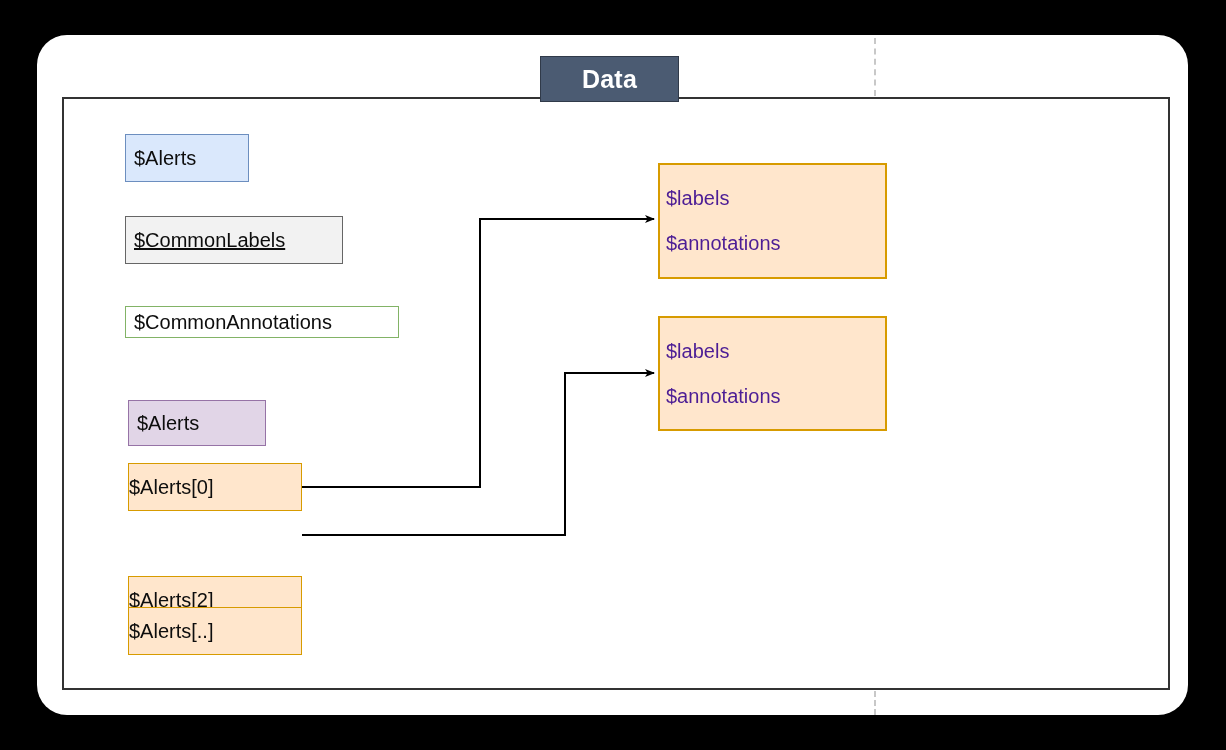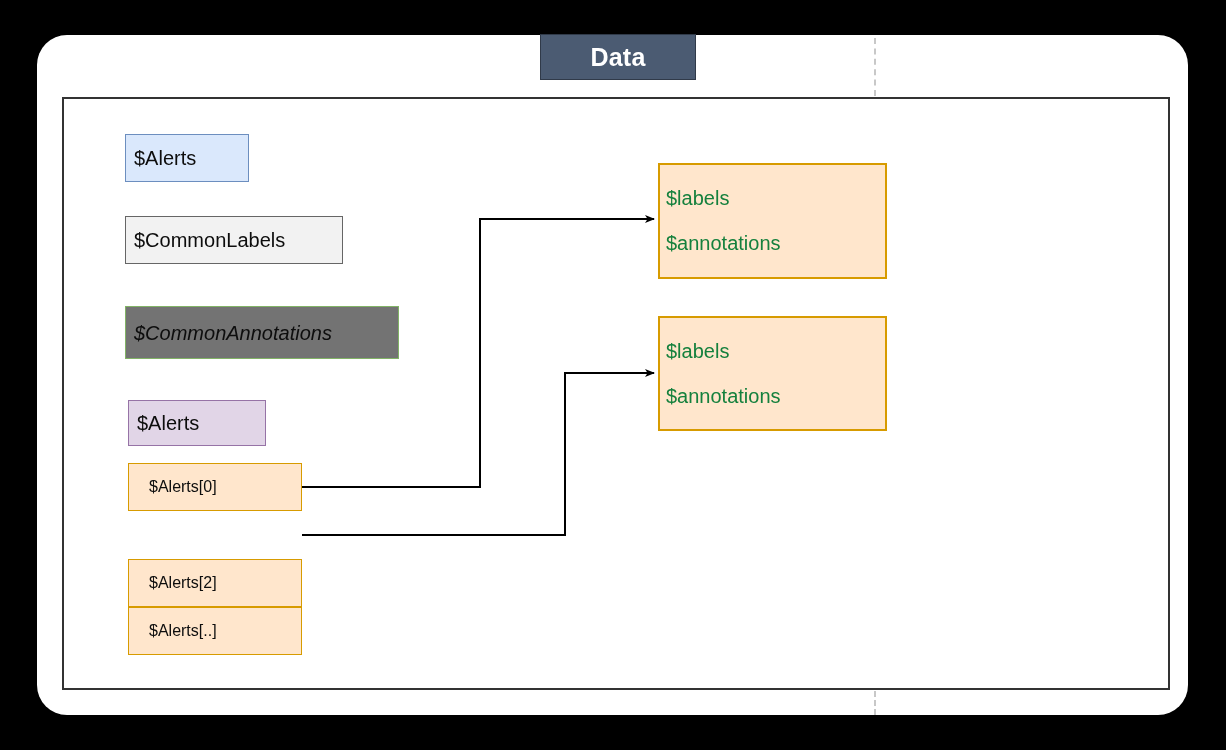--- a/index.html
+++ b/index.html
@@ -51,22 +51,22 @@
     height: 593px;
     border: 2px solid #333333;
     background: transparent;
     box-sizing: border-box;
   }
 
   
   .tab {
     position: absolute;
     left: 540px;
-    top: 34px;
-    width: 156px;
+    top: 56px;
+    width: 139px;
     height: 46px;
     background: #4b5b72;
     border: 1px solid #303a49;
     box-sizing: border-box;
     color: #ffffff;
     font-size: 25px;
     font-weight: bold;
     display: flex;
     align-items: center;
     justify-content: center;
@@ -85,67 +85,67 @@
     line-height: 1.1;
     white-space: nowrap;
   }
 
   .node-status {
     left: 125px; top: 134px; width: 124px; height: 48px;
     background: #dae8fc; border: 1px solid #6c8ebf;
   }
   .node-commonlabels {
     left: 125px; top: 216px; width: 218px; height: 48px;
-    background: #f2f2f2; border: 1px solid #666666;
+    background: #f2f2f2; border: 1px solid #666666; text-decoration: underline;
   }
   .node-commonannotations {
-    left: 125px; top: 306px; width: 274px; height: 53px;
-    background: #737373; border: 1px solid #82b366; font-style: italic;
+    left: 125px; top: 306px; width: 274px; height: 32px;
+    background: #ffffff; border: 1px solid #82b366;
   }
   .node-alerts {
     left: 128px; top: 400px; width: 138px; height: 46px;
     background: #e1d5e7; border: 1px solid #9673a6;
   }
 
   
   .alert-row {
     position: absolute;
     left: 128px;
     width: 174px;
     height: 48px;
     box-sizing: border-box;
     background: #ffe6cc;
     border: 1px solid #d79b00;
     display: flex;
     align-items: center;
-    padding-left: 20px;
-    font-size: 16px;
+    padding-left: 0;
+    font-size: 20px;
     color: #0d0d0d;
     white-space: nowrap;
   }
   .alert-row-0 { top: 463px; }
   .alert-row-1 { top: 511px; }
-  .alert-row-2 { top: 559px; }
+  .alert-row-2 { top: 576px; }
   .alert-row-3 { top: 607px; }
 
   
   .detail {
     position: absolute;
     left: 658px;
     width: 229px;
     box-sizing: border-box;
     background: #ffe6cc;
     border: 2px solid #d79b00;
     display: flex;
     flex-direction: column;
     justify-content: center;
     gap: 22px;
     padding-left: 6px;
     font-size: 20px;
-    color: #15803d;
+    color: #4c1d95;
     white-space: nowrap;
   }
   .detail-0 { top: 163px; height: 116px; }
   .detail-1 { top: 316px; height: 115px; }
 
   
   #connectors {
     position: absolute;
     left: 0; top: 0;
     width: 1226px;

